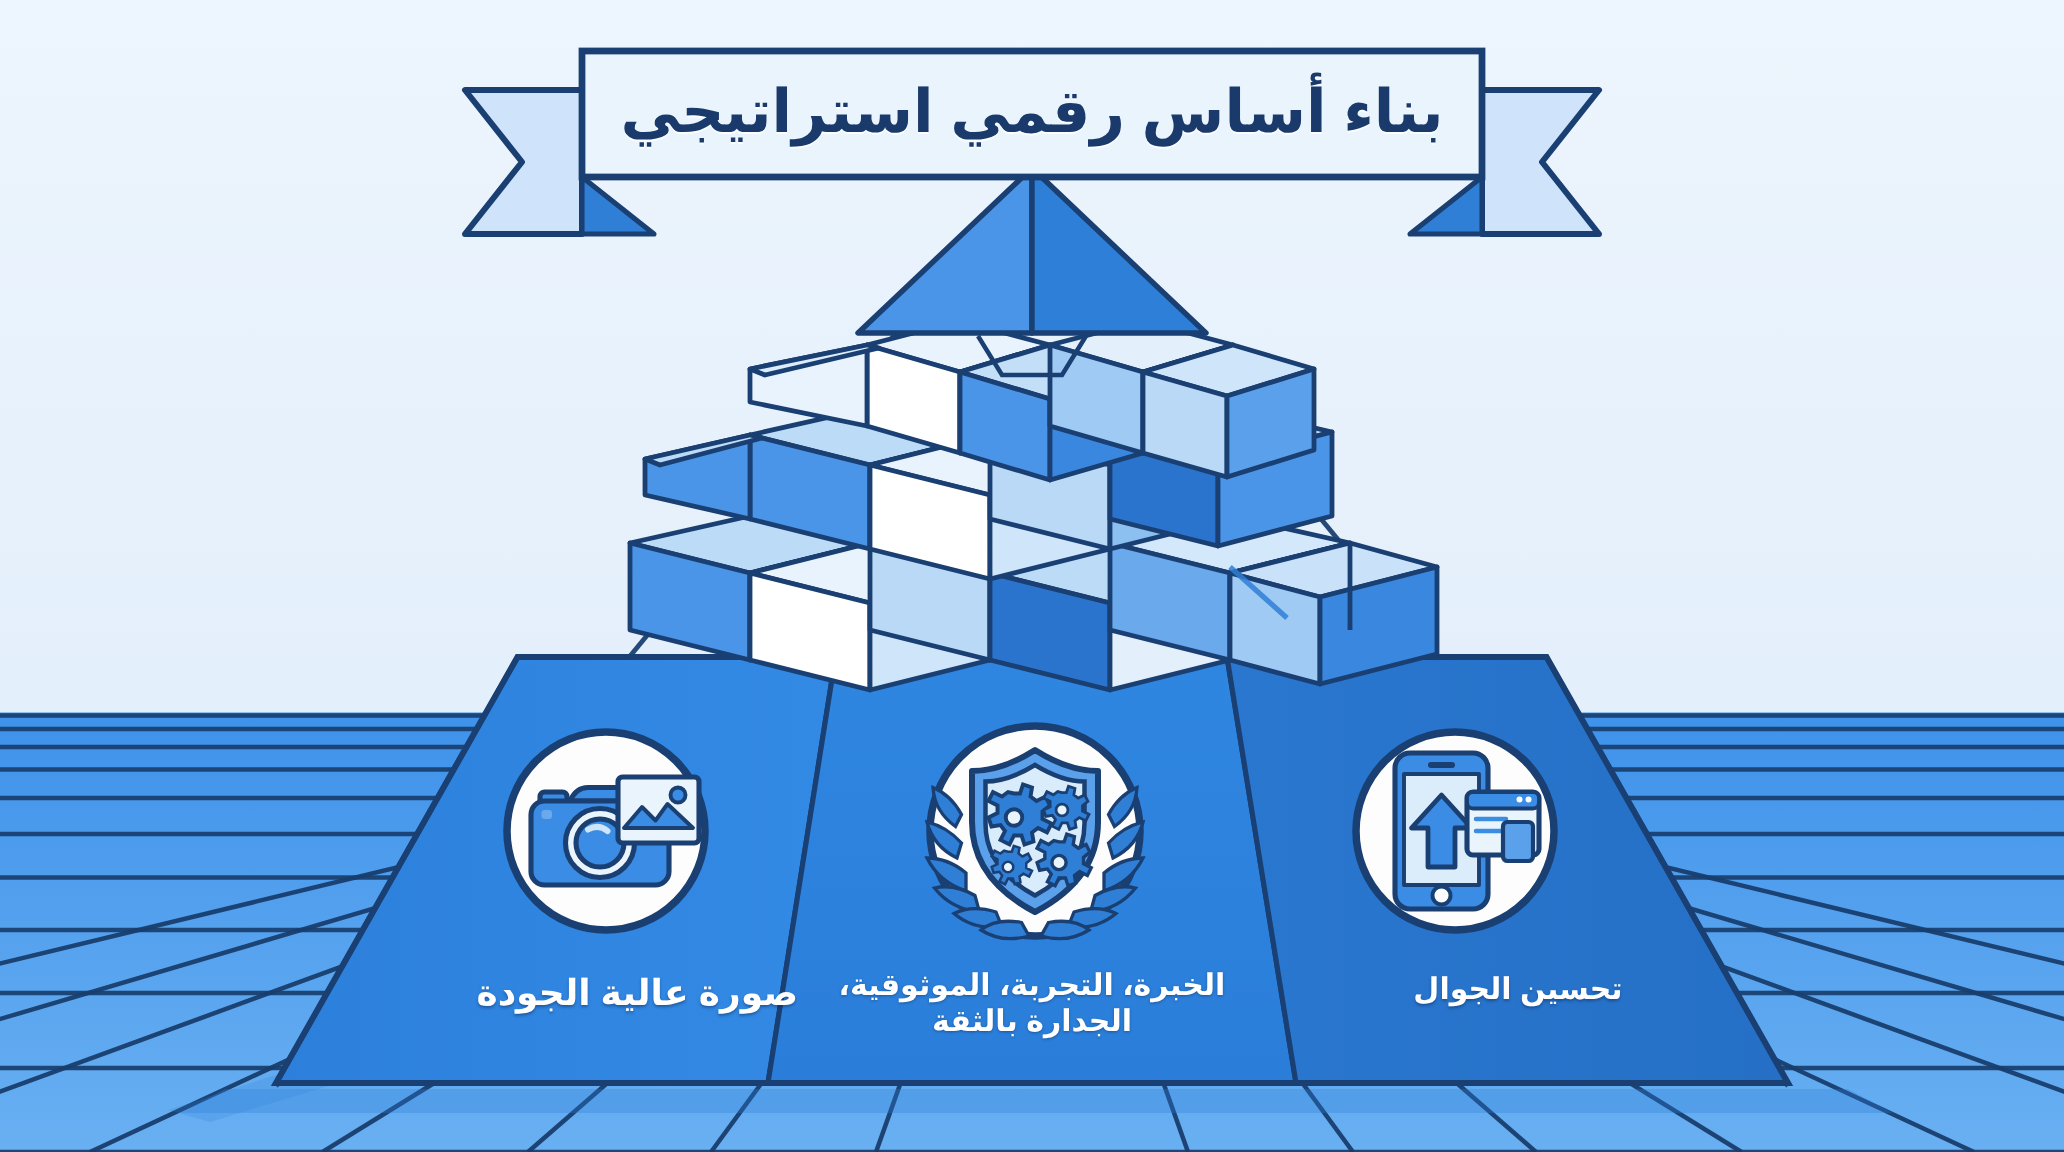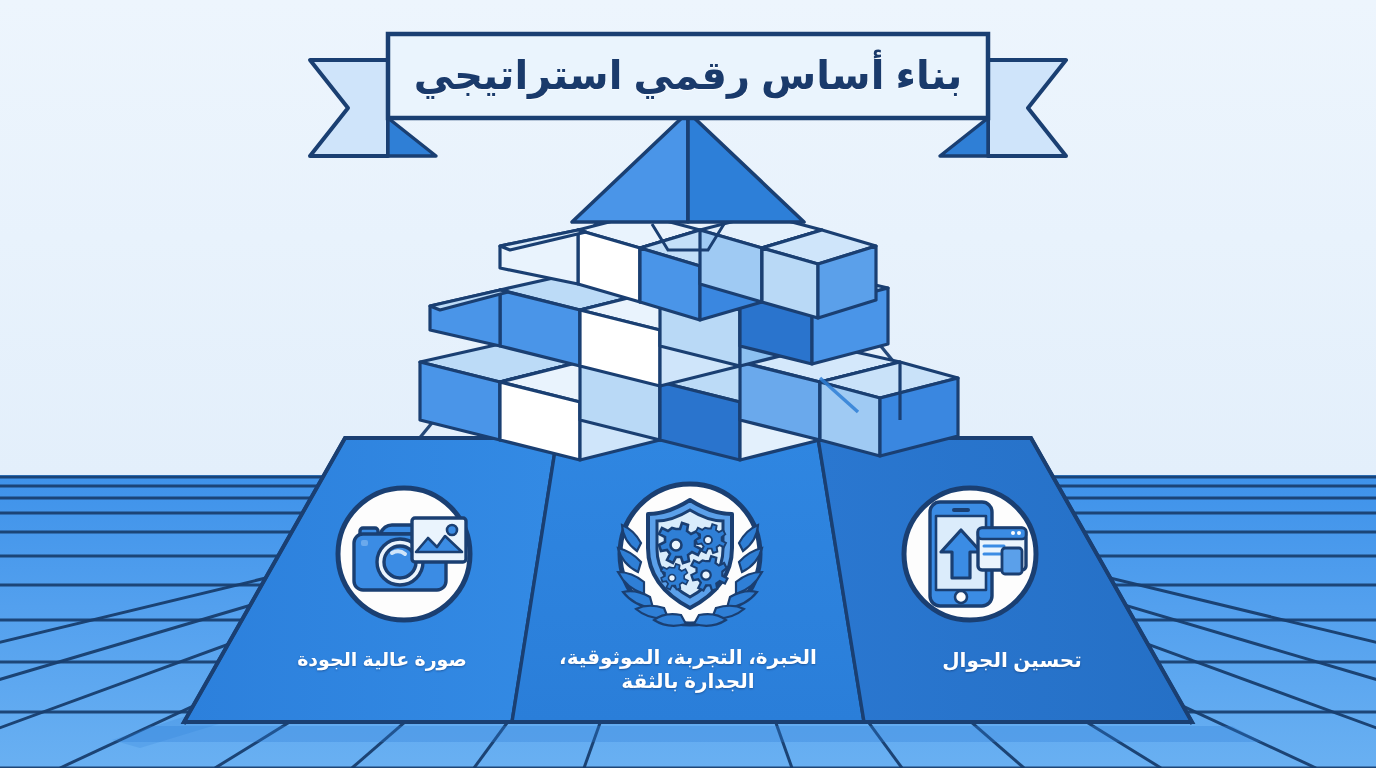--- a/index.html
+++ b/index.html
@@ -12,21 +12,21 @@
   #stage svg.layer{position:absolute;top:0;left:0;width:1376px;height:768px;}
   .txt{position:absolute;color:#fff;font-weight:bold;text-align:center;
        line-height:1.22;direction:rtl;text-shadow:0 1px 2px rgba(10,40,90,.45);}
   #title{
     position:absolute;left:388px;top:36px;width:600px;height:78px;
     display:flex;align-items:center;justify-content:center;
     direction:rtl;color:#1a3a6b;font-weight:bold;font-size:40px;
     letter-spacing:0px;text-shadow:0 1px 0 rgba(255,255,255,.8);
     pointer-events:none;
   }
-  #lbl-left{left:232px;top:648px;width:300px;font-size:19px;}
+  #lbl-left{left:232px;top:648px;width:300px;font-size:24px;text-align:right;}
   #lbl-center{left:516px;top:645px;width:344px;font-size:20px;}
   #lbl-right{left:872px;top:648px;width:280px;font-size:20px;}
 </style>
 </head>
 <body>
 
 <div id="stage">
 
   <svg class="layer" viewBox="0 0 1376 768">
     <defs>

